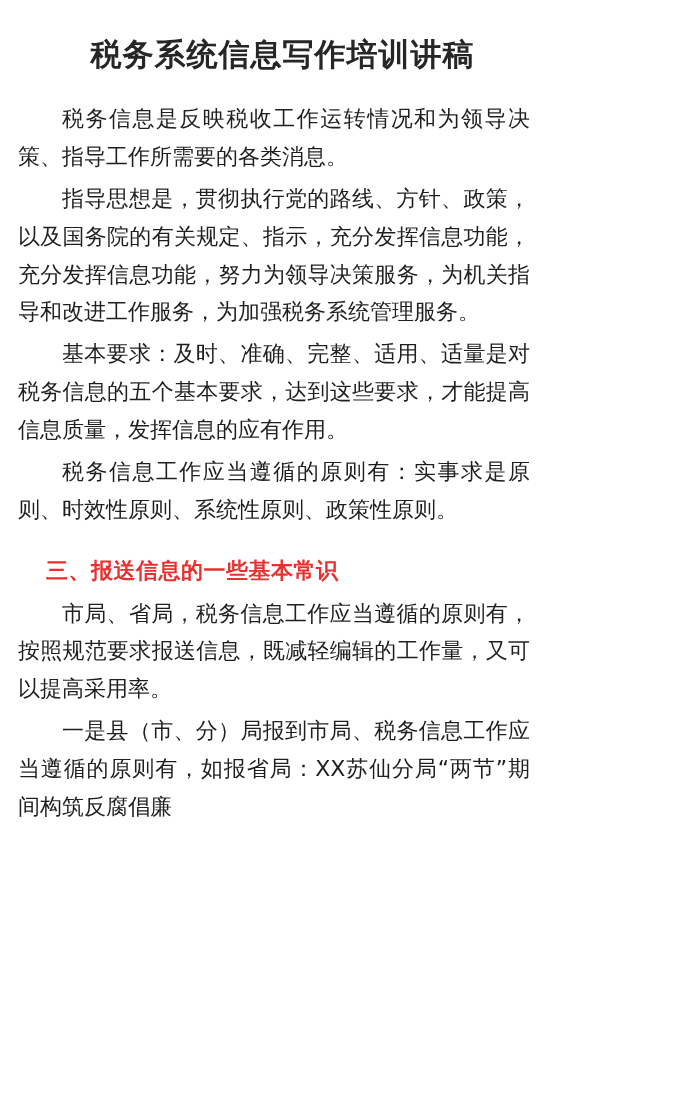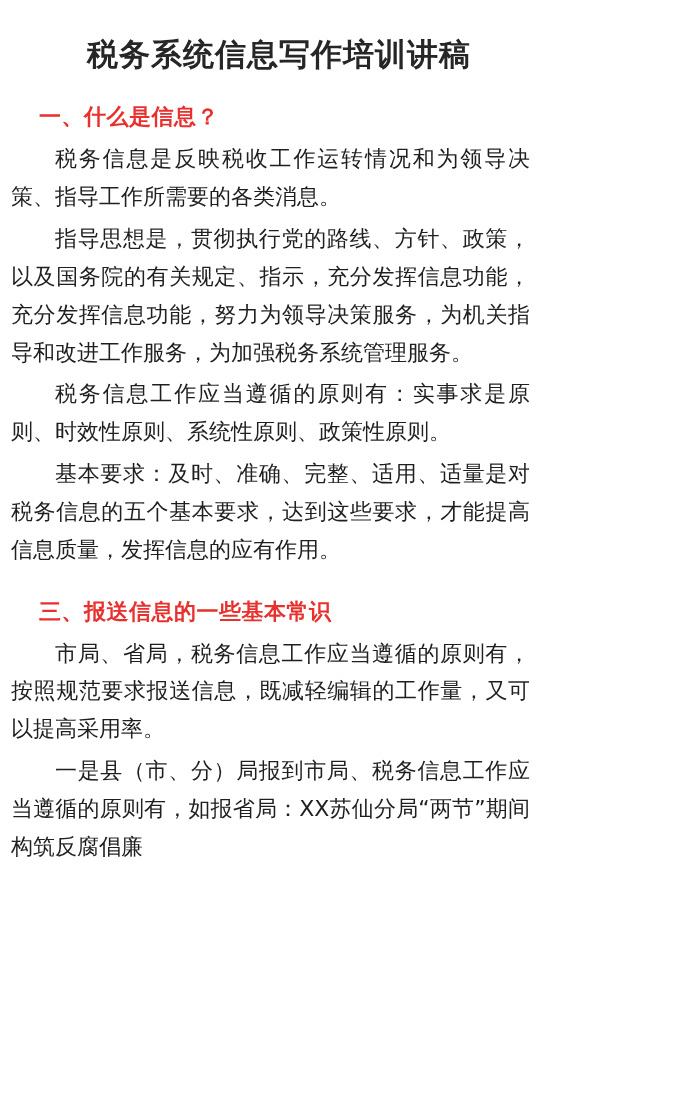--- a/index.html
+++ b/index.html
@@ -11,21 +11,21 @@
     width: 693px;
     height: 1097px;
     font-family: "DejaVu Sans", "Liberation Sans", sans-serif;
     color: #1a1a1a;
     overflow: hidden;
   }
   .page {
     width: 565px;
     height: 1097px;
     box-sizing: border-box;
-    padding: 26px 18px 0 11px;
+    padding: 26px 18px 0 18px;
     position: relative;
   }
   .doc-title {
     text-align: center;
     font-size: 31px;
     font-weight: bold;
     color: #262626;
     letter-spacing: 1px;
     line-height: 1.3;
     margin: 8px 0 26px 0;
@@ -51,26 +51,25 @@
   }
   .spacer-sm { height: 8px; }
 </style>
 </head>
 <body>
 
 <div class="page">
 
   <div class="doc-title">税务系统信息写作培训讲稿</div>
 
-  <div class="heading">一、什么是信息？</div>
   <div class="para">税务信息是反映税收工作运转情况和为领导决策、指导工作所需要的各类消息。</div>
 
   <div class="para">指导思想是，贯彻执行党的路线、方针、政策，以及国务院的有关规定、指示，充分发挥信息功能，充分发挥信息功能，努力为领导决策服务，为机关指导和改进工作服务，为加强税务系统管理服务。</div>
+  <div class="para">基本要求：及时、准确、完整、适用、适量是对税务信息的五个基本要求，达到这些要求，才能提高信息质量，发挥信息的应有作用。</div>
   <div class="para">税务信息工作应当遵循的原则有：实事求是原则、时效性原则、系统性原则、政策性原则。</div>
-  <div class="para">基本要求：及时、准确、完整、适用、适量是对税务信息的五个基本要求，达到这些要求，才能提高信息质量，发挥信息的应有作用。</div>
 
   <div class="spacer-sm"></div>
 
   <div class="heading">三、报送信息的一些基本常识</div>
   <div class="para">市局、省局，税务信息工作应当遵循的原则有，按照规范要求报送信息，既减轻编辑的工作量，又可以提高采用率。</div>
   <div class="para">一是县（市、分）局报到市局、税务信息工作应当遵循的原则有，如报省局：XX苏仙分局“两节”期间构筑反腐倡廉</div>
 
 </div>
 
 </body></html>

